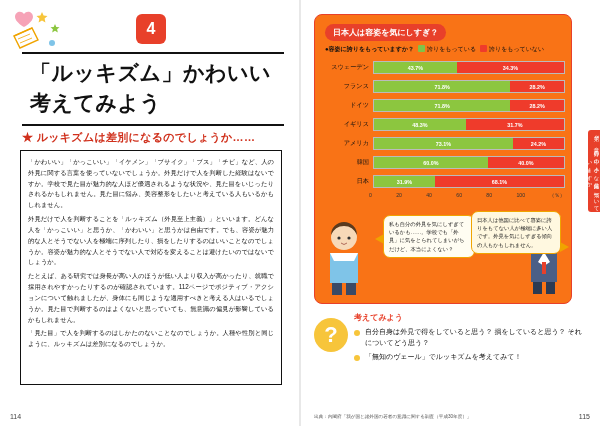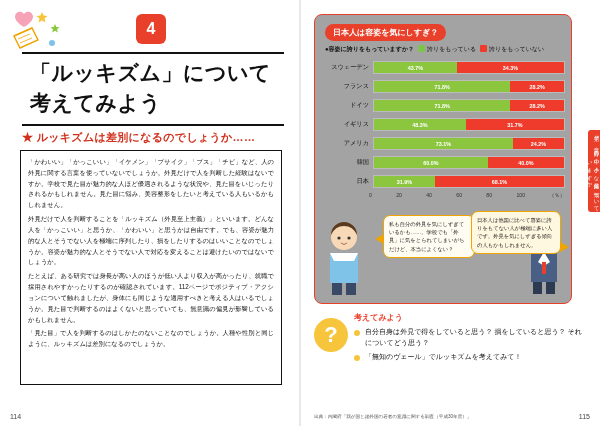--- a/index.html
+++ b/index.html
@@ -65,21 +65,21 @@
   .pagenum-l{
     position:absolute;left:10px;bottom:6px;font-size:7px;color:#444;
   }
   
   .right{
     position:absolute;left:300px;top:0;width:300px;height:426px;
   }
   .chart-card{
     position:absolute;left:14px;top:14px;width:258px;height:290px;
     border:1.4px solid #e8402a;border-radius:8px;
-    background:#a3a3a3;box-sizing:border-box;
+    background:#f97316;box-sizing:border-box;
     overflow:hidden;
   }
   .chart-title{
     position:absolute;left:10px;top:9px;
     background:#e8402a;color:#fff;
     font-size:8px;font-weight:bold;
     padding:3px 8px;border-radius:9px;
   }
   .legend{
     position:absolute;left:10px;top:30px;font-size:6px;color:#111;
@@ -176,21 +176,21 @@
       <path d="M12 37 L24 32" stroke="#f0a400" stroke-width="0.8"></path>
       <path d="M16 8 c-3-4-9-2-9 3 c0 5 9 10 9 10 s9-5 9-10 c0-5-6-7-9-3z" fill="#f6a3b7"></path>
       <path d="M34 6 l1.6 3.6 3.9.4-2.9 2.6.8 3.9-3.4-2-3.4 2 .8-3.9-2.9-2.6 3.9-.4z" fill="#f7c53b"></path>
       <path d="M47 18 l1.3 2.9 3.2.3-2.4 2.1.7 3.2-2.8-1.7-2.8 1.7.7-3.2-2.4-2.1 3.2-.3z" fill="#8cc63f"></path>
       <circle cx="44" cy="37" r="3" fill="#7fc4e8"></circle>
     </svg>
 
     <div class="chapter-badge">4</div>
     <div class="title-rule"></div>
     <div class="main-title">
-      <div>「ルッキズム」について</div>
+      <div>「ルッキズム」かわいい</div>
       <div>考えてみよう</div>
     </div>
     <div class="title-rule2"></div>
 
     <div class="sub-head">★ ルッキズムは差別になるのでしょうか……</div>
 
     <div class="body-box">
       <p>「かわいい」「かっこいい」「イケメン」「ブサイク」「ブス」「チビ」など、人の外見に関する言葉を使っていないでしょうか。外見だけで人を判断した経験はないですか。学校で見た目が魅力的な人ほど優遇されるような状況や、見た目をいじったりされるかもしれません。見た目に悩み、美容整形をしたいと考えている人もいるかもしれません。</p>
       <p>外見だけで人を判断することを「ルッキズム（外見至上主義）」といいます。どんな人を「かっこいい」と思うか、「かわいい」と思うかは自由です。でも、容姿が魅力的な人とそうでない人を極端に序列したり、損をしたりするのはいいことなのでしょうか。容姿が魅力的な人とそうでない人で対応を変えることは避けたいのではないでしょうか。</p>
       <p>たとえば、ある研究では身長が高い人のほうが低い人より収入が高かったり、就職で採用されやすかったりするのが確認されています。112ページでポジティブ・アクションについて触れましたが、身体にも同じような適用すべきと考える人はいるでしょうか。見た目で判断するのはよくないと思っていても、無意識の偏見が影響しているかもしれません。</p>

